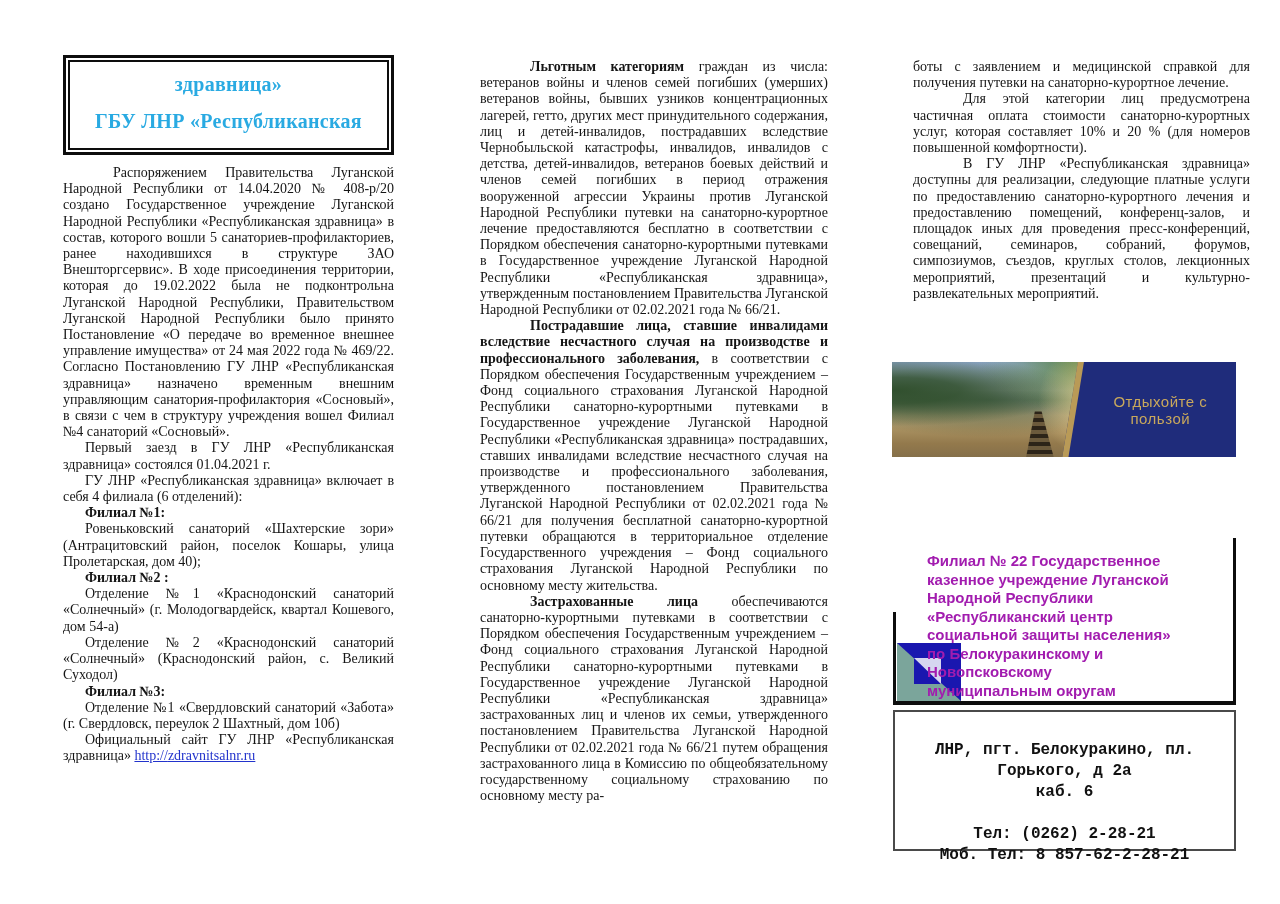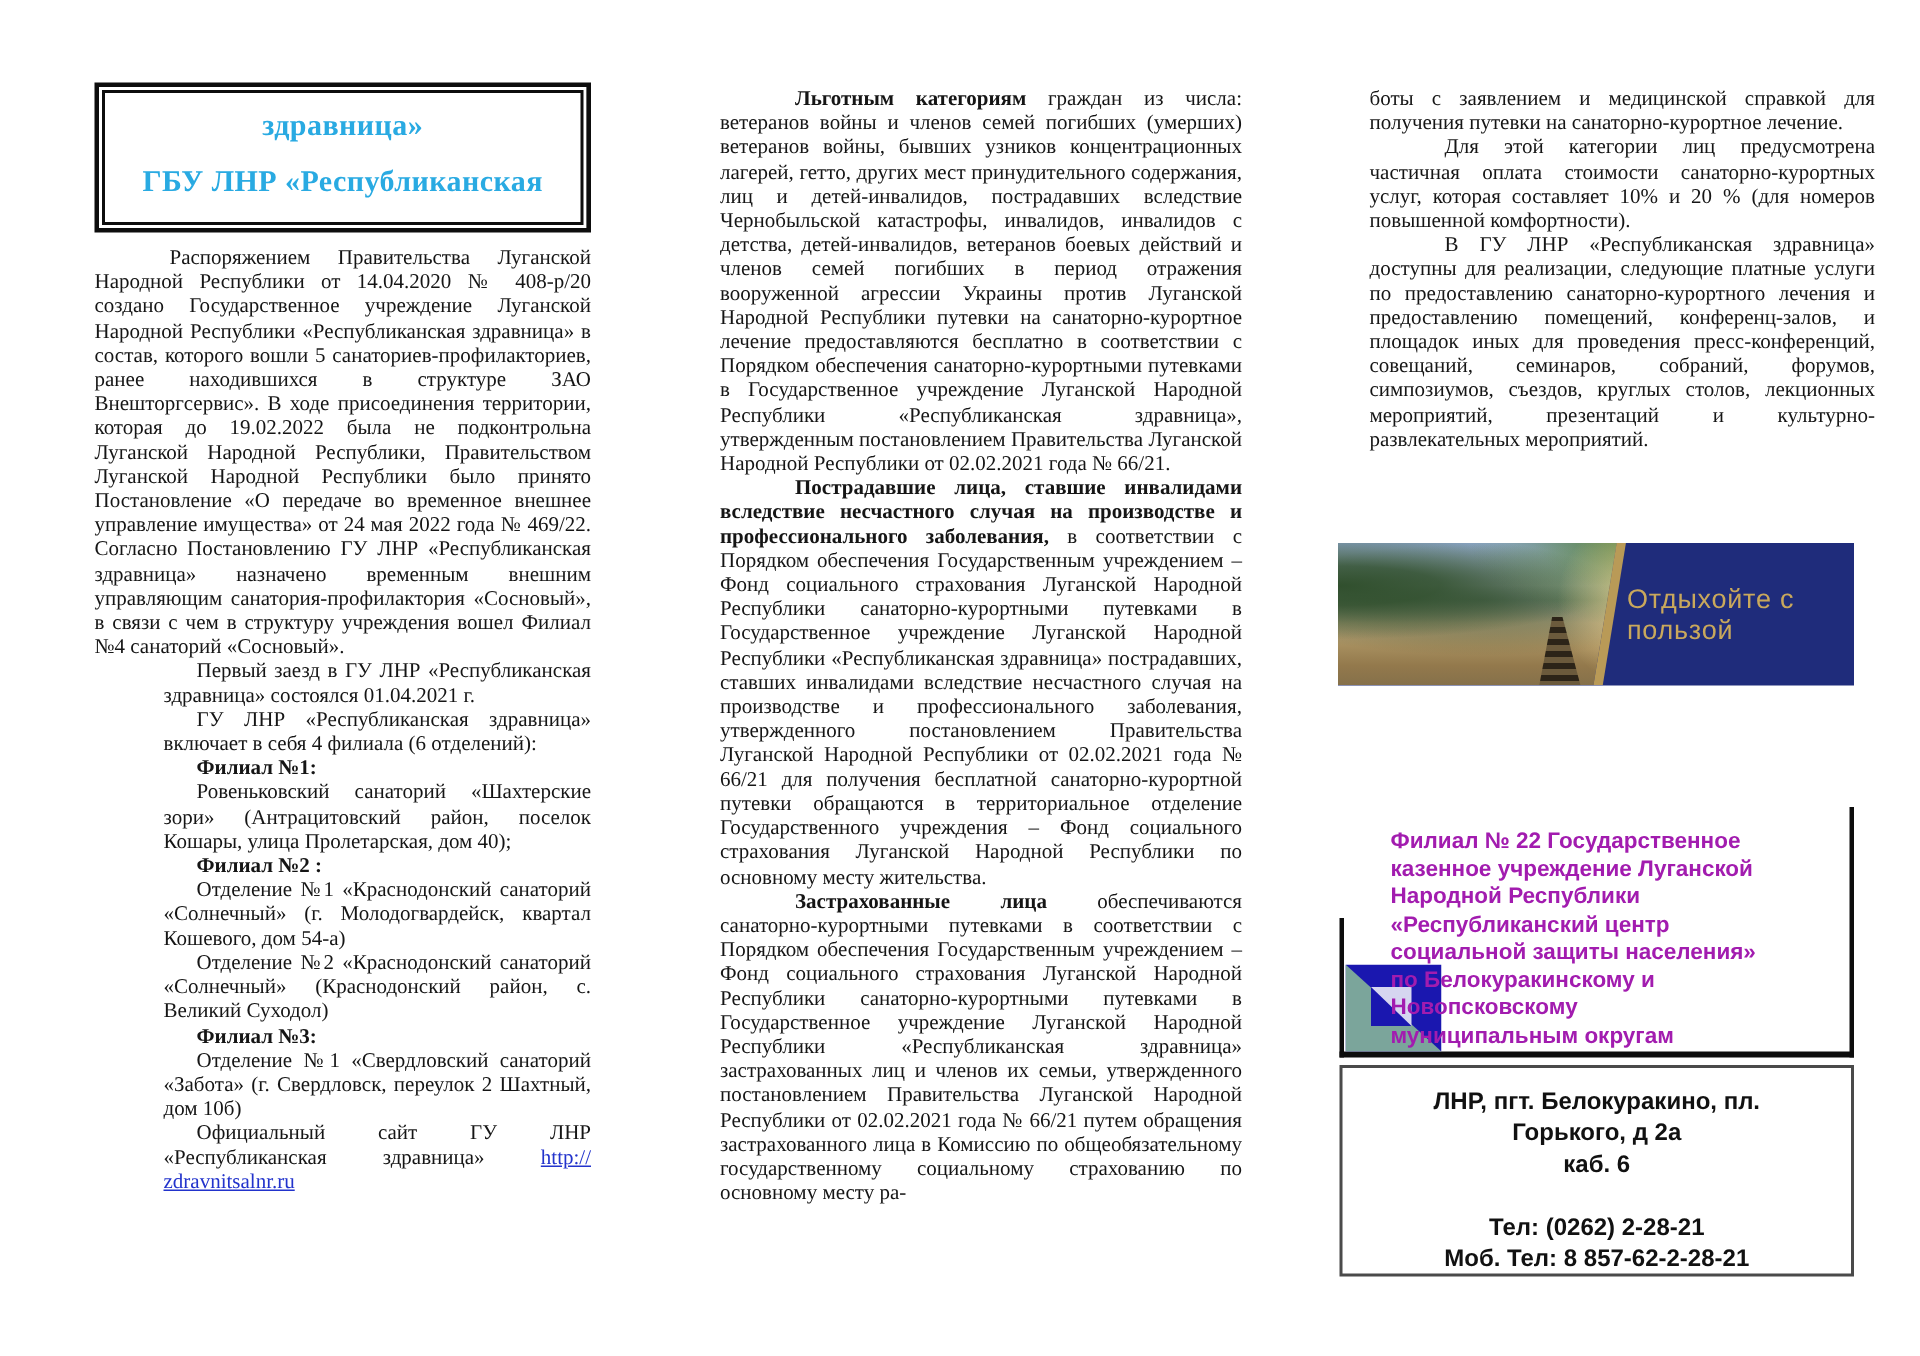--- a/index.html
+++ b/index.html
@@ -12,21 +12,21 @@
   .col1 { left:63px;  top:55px; width:331px; }
   .col2 { left:480px; top:59px; width:348px; }
   .col3text { left:897px; top:59px; width:337px;margin-left:16px; }
 
   .para {
     margin:0; text-align:justify; font-size:14px; line-height:16.2px;
     hyphens:auto; -webkit-hyphens:auto; overflow-wrap:break-word;
   }
   .para.bold { font-weight:bold; }
   .indent-lg { text-indent:50px; }
-  .indent-sm { text-indent:22px;margin-left:46px; }
+  .indent-sm { text-indent:22px; }
   .indent-none { text-indent:0; }
 
   .title-box {
     border:3px solid #0d0d0d;
     box-shadow: inset 0 0 0 2px #ffffff, inset 0 0 0 4px #0d0d0d;
     padding:8px 6px 12px; margin-bottom:10px; text-align:center;
   }
   .title-line {
     display:block; font-weight:bold; font-size:20px; line-height:37px;
     color:#29aae2; letter-spacing:0.3px;
@@ -34,22 +34,22 @@
 
   .doc-link { color:#2233cc; text-decoration:underline; }
 
   
   .banner {
     position:absolute; left:892px; top:362px; width:344px; height:95px;
     background:#1f2c7b; overflow:hidden;
   }
   .banner-slogan {
     position:absolute; left:56%; right:0; top:50%; transform:translateY(-50%);
-    color:#c9a85c; font-family:"Liberation Sans","DejaVu Sans",sans-serif;
-    font-size:18px; letter-spacing:0.5px;
+    text-align:center; color:#c9a85c; font-family:"Liberation Sans","DejaVu Sans",sans-serif;
+    font-size:15px; letter-spacing:0.5px;
   }
   .banner-photo {
     position:absolute; inset:0;
     clip-path:polygon(0 0, 54% 0, 49.5% 100%, 0 100%);
     background:
       radial-gradient(circle at 60% 40%, rgba(255,246,214,0.95) 0%, rgba(255,220,150,0.55) 9%, rgba(255,220,150,0) 28%),
       radial-gradient(ellipse at 97% 2%, rgba(77,122,46,0.95) 0%, rgba(77,122,46,0.85) 26%, rgba(77,122,46,0) 52%),
       radial-gradient(ellipse at 72% -8%, rgba(98,140,52,0.9) 0%, rgba(98,140,52,0) 34%),
       radial-gradient(ellipse at 0% 30%, rgba(42,74,38,0.95) 0%, rgba(42,74,38,0.8) 14%, rgba(42,74,38,0) 38%),
       radial-gradient(ellipse at 28% 40%, rgba(34,64,40,0.55) 0%, rgba(34,64,40,0) 46%),
@@ -77,22 +77,22 @@
     font-size:15px; line-height:18.5px; color:#a21caf;
   }
   .logo { position:absolute; left:4px; bottom:4px; width:64px; height:58px; }
 
   
   .addr {
     position:absolute; left:893px; top:710px; width:343px; height:141px;
     border:2px solid #4a4a4a; box-sizing:border-box; background:#fff;
   }
   .addr-text {
-    padding-top:12px; text-align:center;
-    font-family:Liberation Sans, sans-serif; font-weight:bold;
+    padding-top:28px; text-align:center;
+    font-family:Liberation Mono, monospace; font-weight:bold;
     font-size:16px; line-height:21px; color:#111;
   }
 </style>
 </head>
 <body>
 
 <div class="page">
 
   <div class="col col1">
     <div class="title-box">

